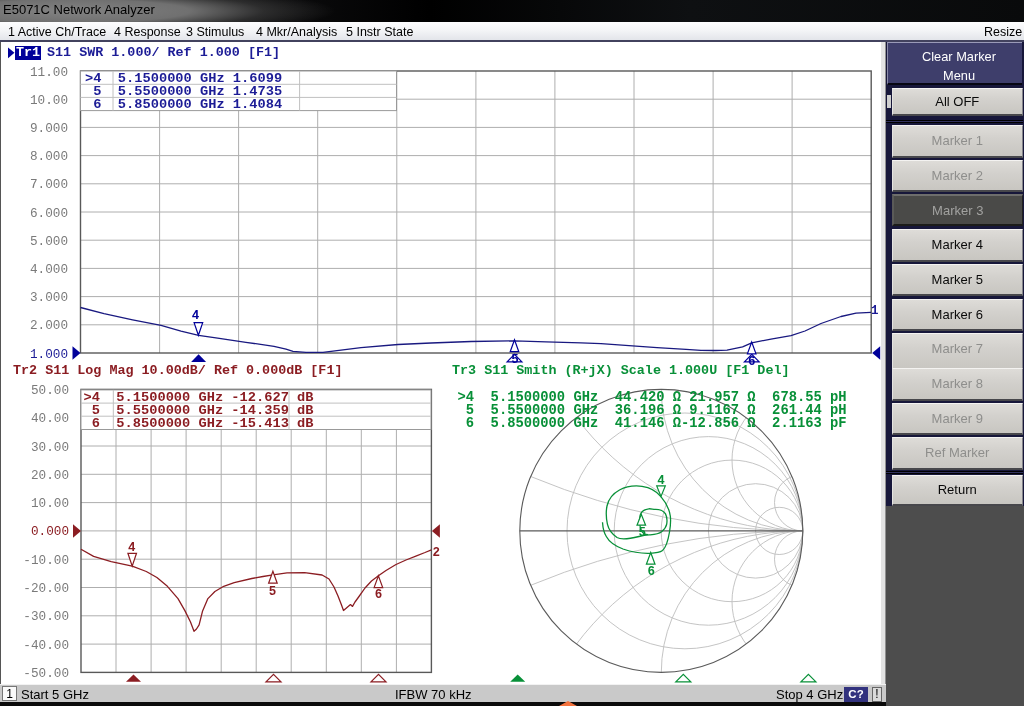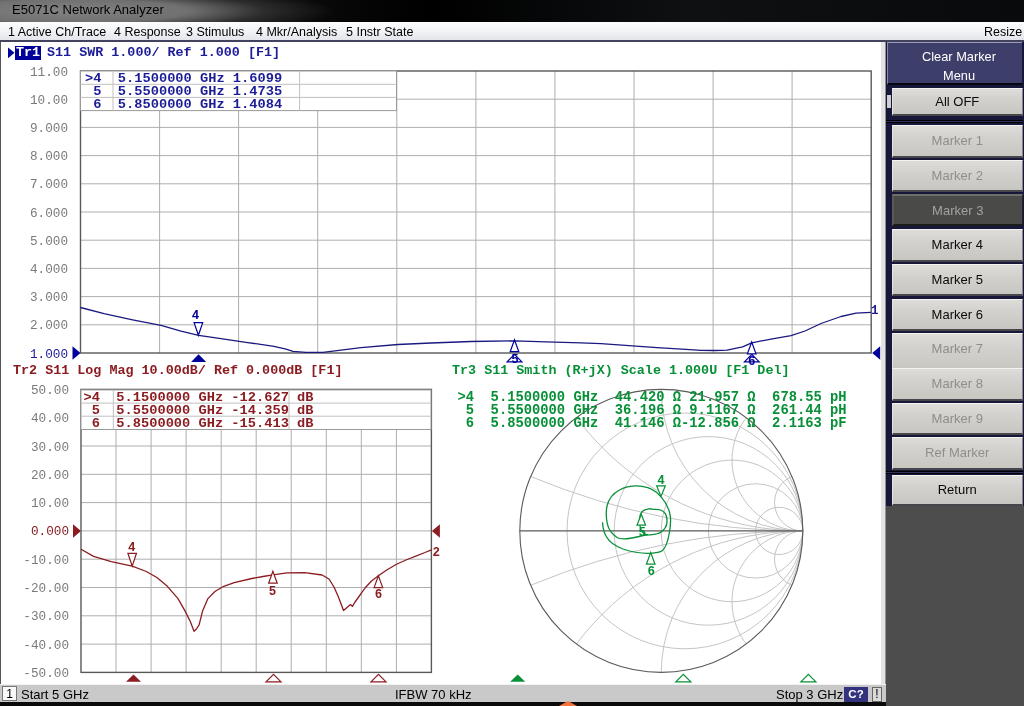--- a/index.html
+++ b/index.html
@@ -1,19 +1,19 @@
 <!DOCTYPE html>
 <html><head><meta charset="utf-8"><style>
 * { margin:0; padding:0; box-sizing:border-box; }
 html,body { width:1024px; height:706px; overflow:hidden; background:#000;
   font-family:"Liberation Sans", sans-serif; }
 #tbar { position:absolute; left:0; top:0; width:1024px; height:22px;
   background:radial-gradient(ellipse 310px 30px at 72px 11px, rgba(130,130,130,1) 0%, rgba(116,116,116,0.96) 38%, rgba(72,72,72,0.55) 62%, rgba(20,20,20,0) 85%),
     linear-gradient(90deg,#161616 0px,#0a0a0b 300px,#000 430px,#0e1012 690px,#090a0b 1024px);
-  color:#000; font-size:13px; line-height:20px; padding-left:12px; }
+  color:#000; font-size:13px; line-height:20px; padding-left:3px; }
 #mbar { position:absolute; left:0; top:22px; width:1024px; height:20px;
   background:linear-gradient(180deg,#fdfdfe 0%,#f4f5f7 45%,#e3e5ea 100%);
   border-bottom:2px solid #42425e; font-size:12.5px; color:#000; }
 #mbar span { position:absolute; top:3px; }
 #main { position:absolute; left:0; top:42px; width:886px; height:660px; background:#fff;
   border-left:1px solid #555; }
 #mainstrip { position:absolute; left:881px; top:42px; width:5px; height:660px; background:#e3e3e3; border-right:1px solid #909090; }
 svg { position:absolute; left:0; top:0; }
 svg text { font-family:"Liberation Mono", monospace; }
 .mono { font-family:"Liberation Mono", monospace; white-space:pre; position:absolute; }
@@ -179,18 +179,18 @@
  <div class="btn dis" style="top:360.6px;height:32.7px;line-height:29px">Marker 9</div>
  <div class="btn dis" style="top:395.3px;height:32.7px;line-height:29px">Ref Marker</div>
  <div class="nband" style="top:428.6px"></div>
  <div class="btn" style="top:432.5px;height:31.5px;line-height:28px">Return</div>
 </div>
 <div id="sidebot"></div>
 <div id="sbar">
  <span style="left:2px;top:1px;width:15px;height:15px;background:#fafafa;border:1px solid #777;text-align:center;line-height:14px;font-size:12px">1</span>
  <span style="left:21px">Start 5 GHz</span>
  <span style="left:395px">IFBW 70 kHz</span>
- <span style="left:776px">Stop 3 GHz</span>
+ <span style="left:776px">Stop 4 GHz</span>
  <span style="left:844px;top:1.5px;width:24px;height:15px;background:#32327e;color:#fff;text-align:center;line-height:15px;font-size:11.5px;font-weight:bold">C?</span>
  <span style="left:872px;top:1.5px;width:10px;height:15px;background:#dadada;border:1px solid #666;text-align:center;line-height:13px;font-size:12px">!</span>
 </div>
 <div id="blackstrip"></div>
 <div id="orange"></div>
 
 </body></html>

